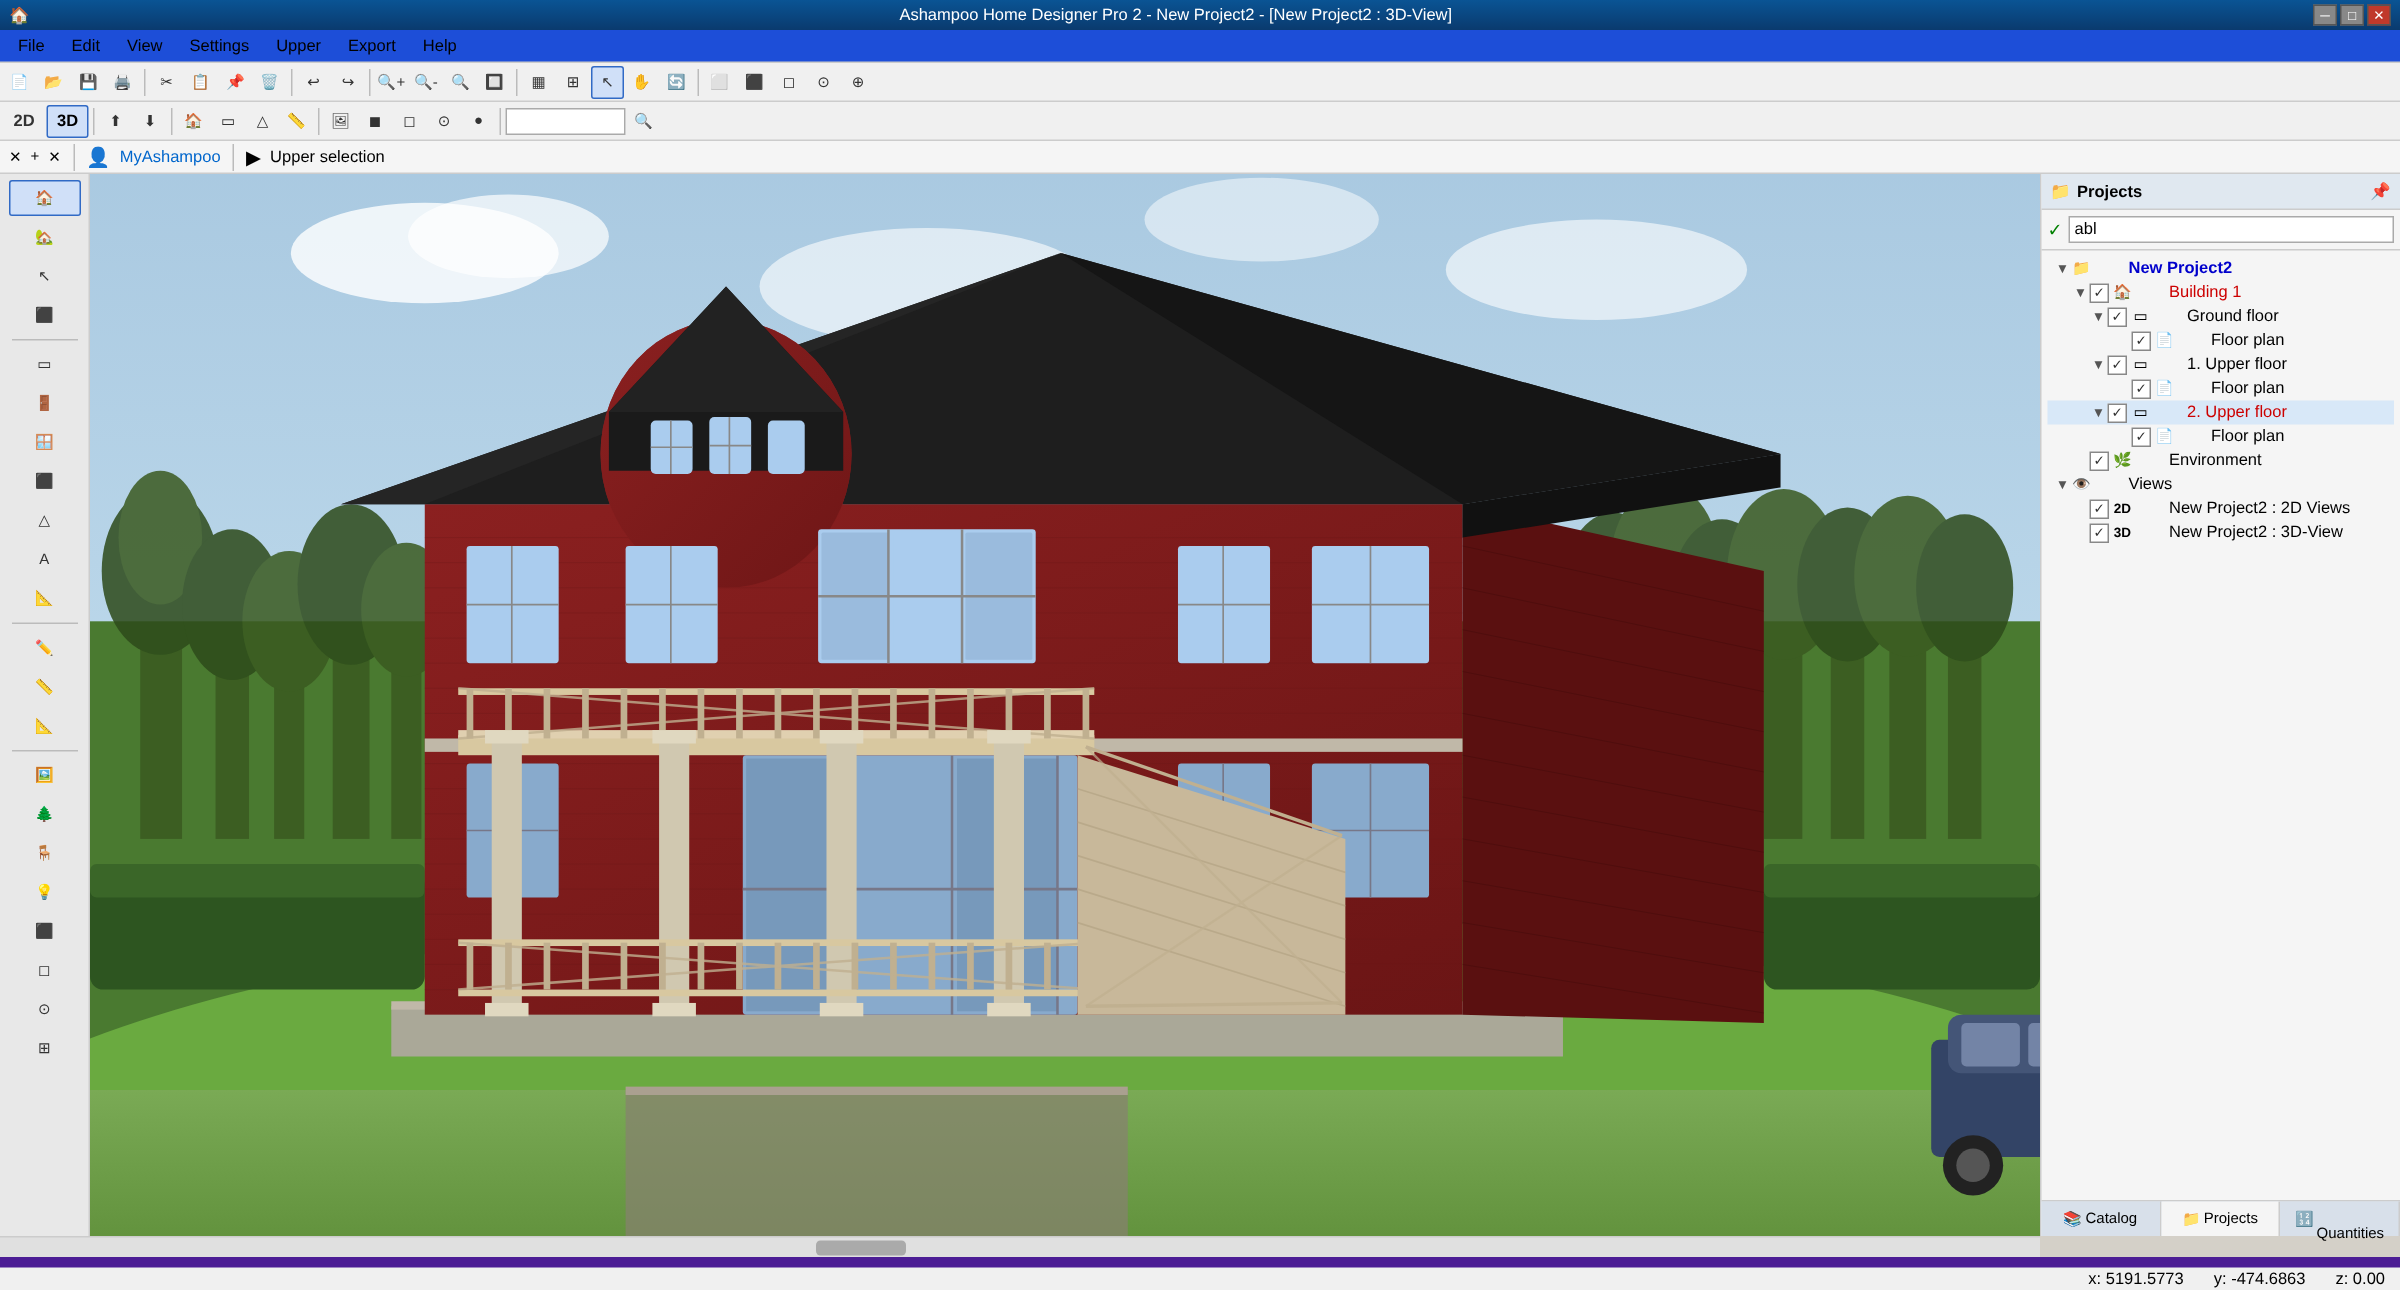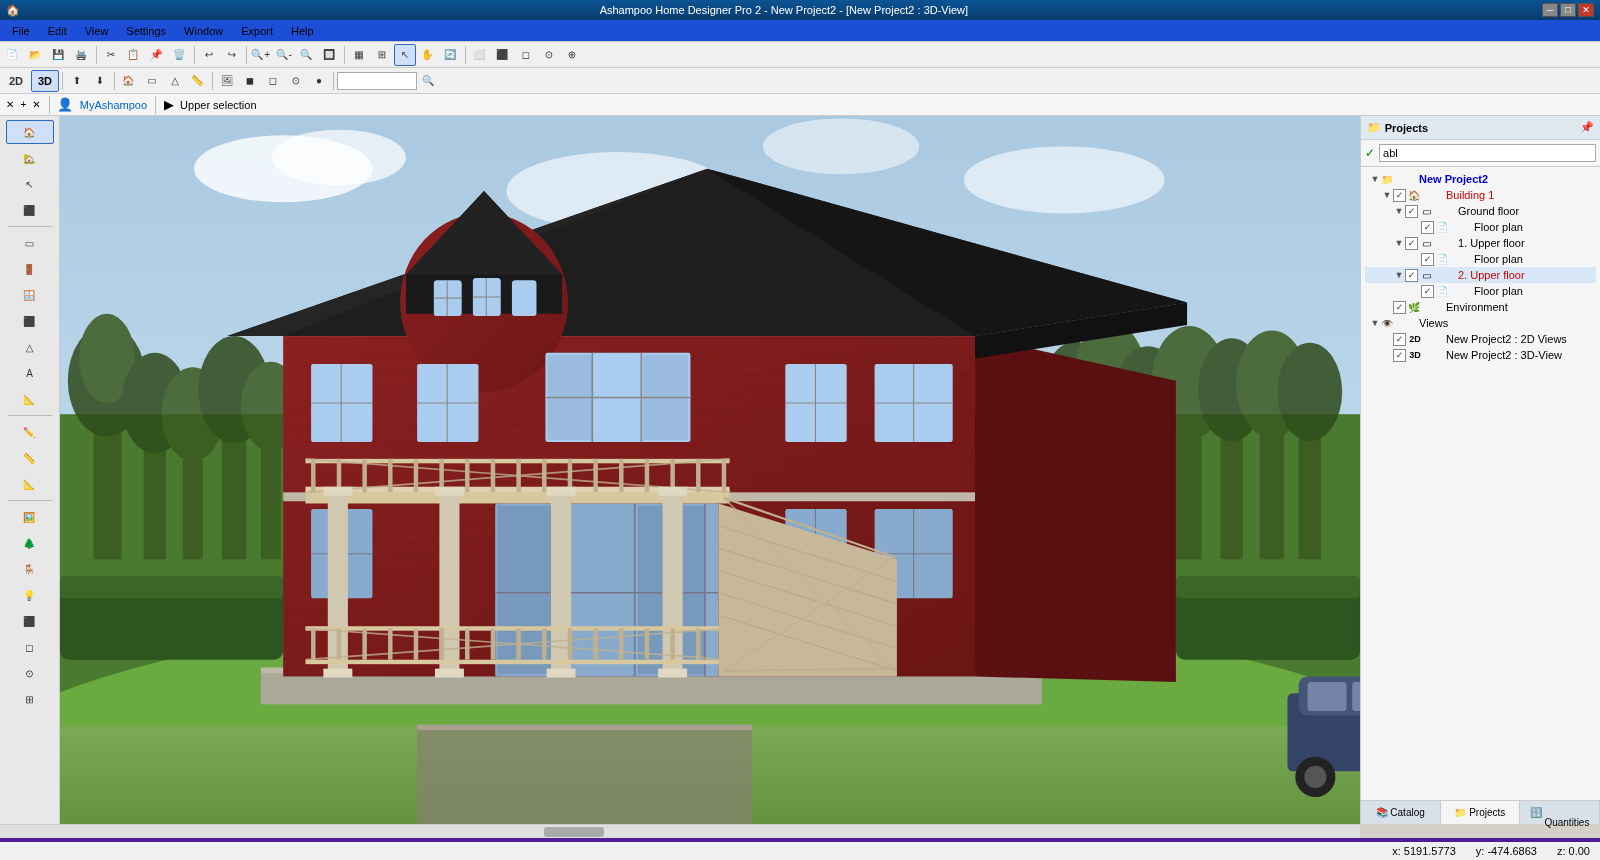--- a/index.html
+++ b/index.html
@@ -58,21 +58,21 @@
     .lt-btn.active { background: #d0e0f8; border-color: #316ac5; }
     .lt-sep { width: 44px; height: 1px; background: #bbb; margin: 2px 0; }
 
     
     #viewport {
       flex: 1; background: #87ceeb; position: relative; overflow: hidden;
     }
 
     
     #statusbar {
-      width: 100%; height: 22px; background: #f0f0f0; border-top: 4px solid #4c1d95;
+      width: 100%; height: 22px; background: #f0f0f0; border-top: 7px solid #4c1d95;
       display: flex; align-items: center; justify-content: flex-end; padding: 0 10px; gap: 20px; font-size: 11px;
     }
 
     
     #right-panel {
       width: 240px; background: #f5f5f5; border-left: 1px solid #ccc;
       display: flex; flex-direction: column;
     }
     #right-panel-header {
       height: 24px; background: #e0e8f0; border-bottom: 1px solid #ccc;
@@ -117,21 +117,21 @@
     <div class="win-btn">□</div>
     <div class="win-btn close">✕</div>
   </div>
 </div>
 
 <div id="menubar">
   <div class="menu-item">File</div>
   <div class="menu-item">Edit</div>
   <div class="menu-item">View</div>
   <div class="menu-item">Settings</div>
-  <div class="menu-item">Window</div>
+  <div class="menu-item">Upper</div>
   <div class="menu-item">Export</div>
   <div class="menu-item">Help</div>
 </div>
 
 <div class="toolbar-row">
   <div class="tb-btn" title="New">📄</div>
   <div class="tb-btn" title="Open">📂</div>
   <div class="tb-btn" title="Save">💾</div>
   <div class="tb-btn" title="Print">🖨️</div>
   <div class="tb-sep"></div>

